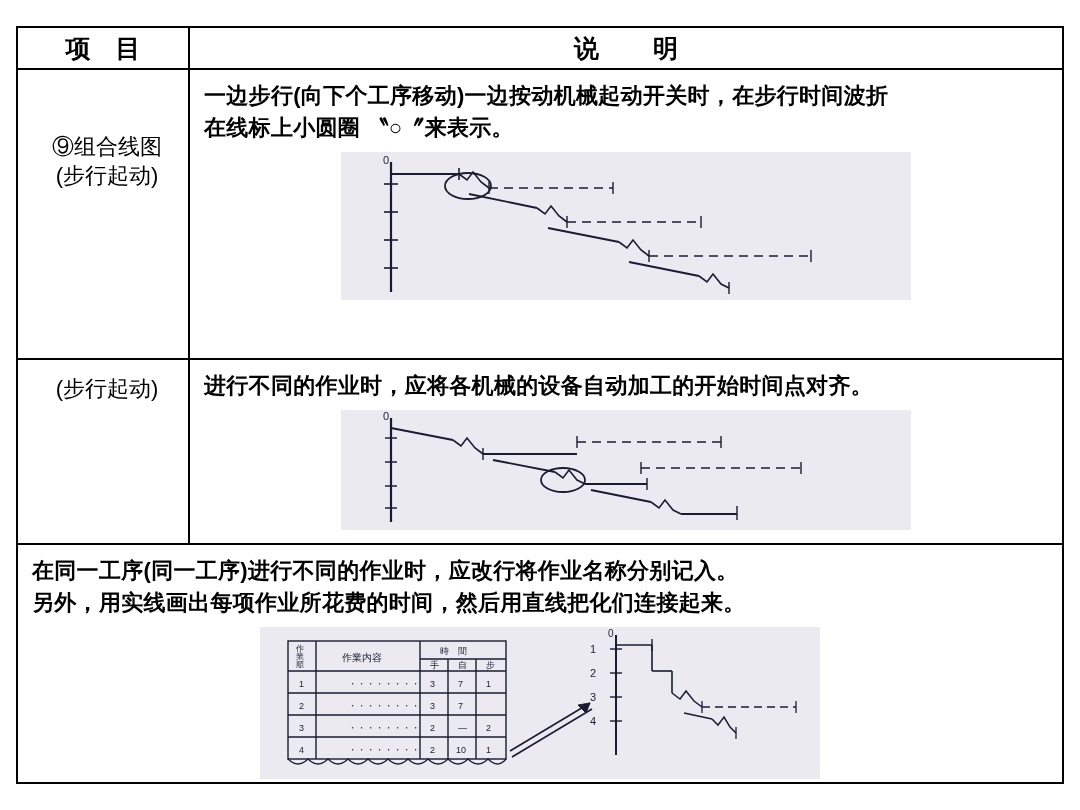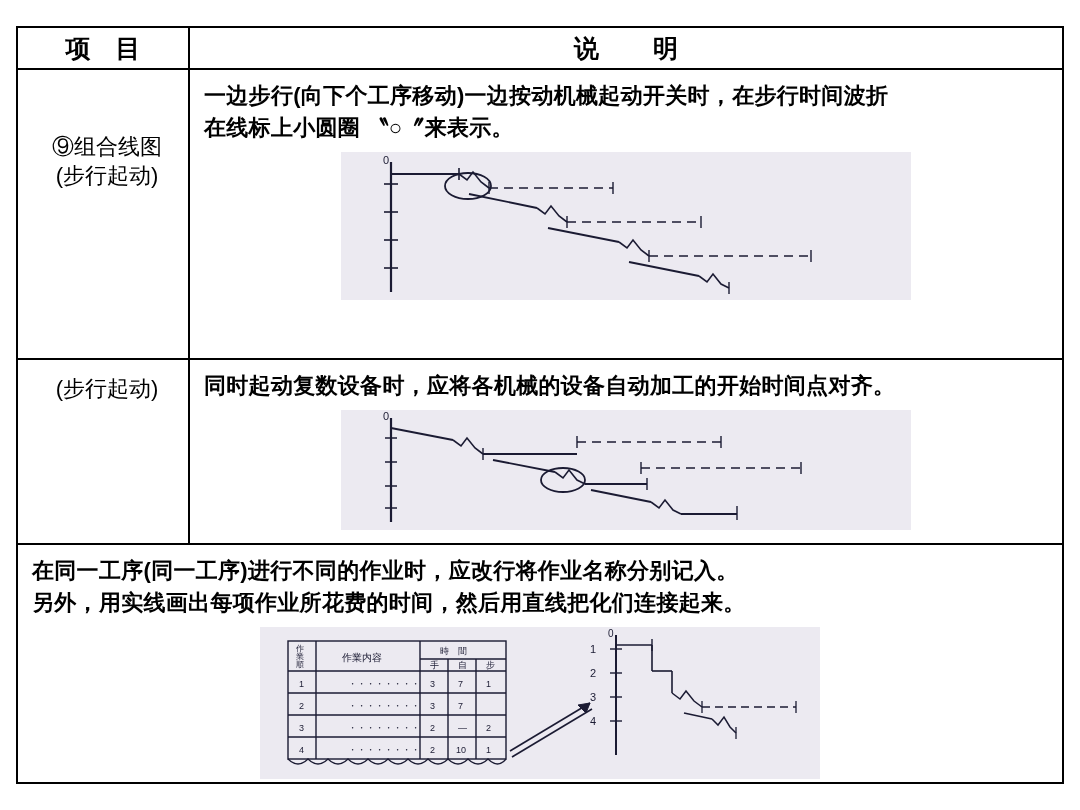--- a/index.html
+++ b/index.html
@@ -225,21 +225,21 @@
       </div>
     </div>
 
     <div class="row body-row r2">
       <div class="cell-item">
         <div class="item-cell-inner">
           <span class="item-label">(步行起动)</span>
         </div>
       </div>
       <div class="cell-desc">
-        <div class="desc-text">同时起动复数设备时，应将各机械的设备自动加工的开始时间点对齐。</div>
+        <div class="desc-text">进行不同的作业时，应将各机械的设备自动加工的开始时间点对齐。</div>
         <div class="figwrap">
           <div class="figure fig2">
             <svg class="fig-svg" width="570" height="120" viewBox="0 0 570 120">
               <line x1="50" y1="8" x2="50" y2="112" stroke="#1b1b33" stroke-width="2.2"></line>
               <text x="42" y="10" font-size="11" font-family="'Liberation Sans',sans-serif" fill="#1b1b33">0</text>
               <line x1="44" y1="28" x2="56" y2="28" stroke="#1b1b33" stroke-width="1.5"></line>
               <line x1="44" y1="52" x2="56" y2="52" stroke="#1b1b33" stroke-width="1.5"></line>
               <line x1="44" y1="76" x2="56" y2="76" stroke="#1b1b33" stroke-width="1.5"></line>
               <line x1="44" y1="98" x2="56" y2="98" stroke="#1b1b33" stroke-width="1.5"></line>
 

